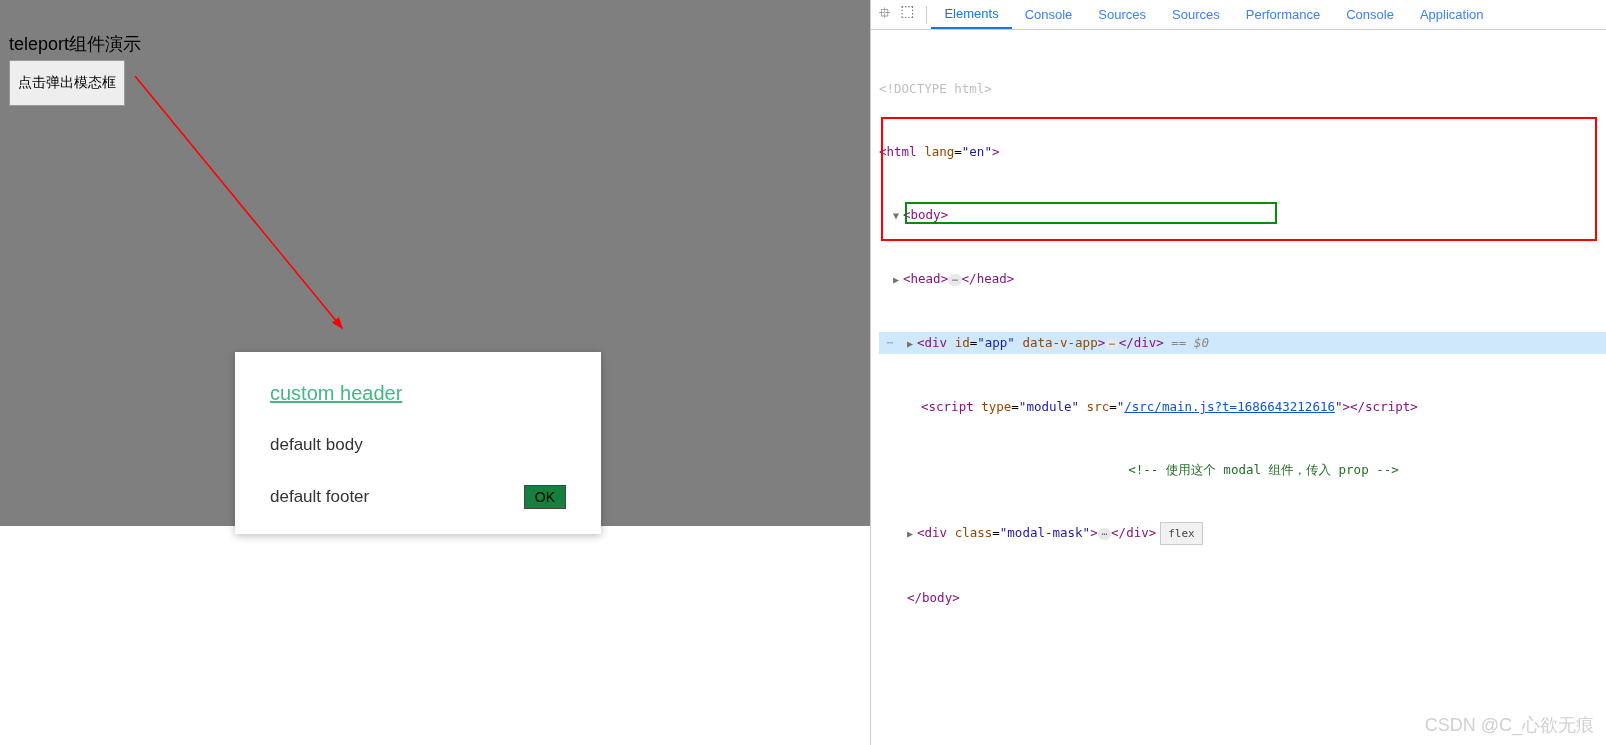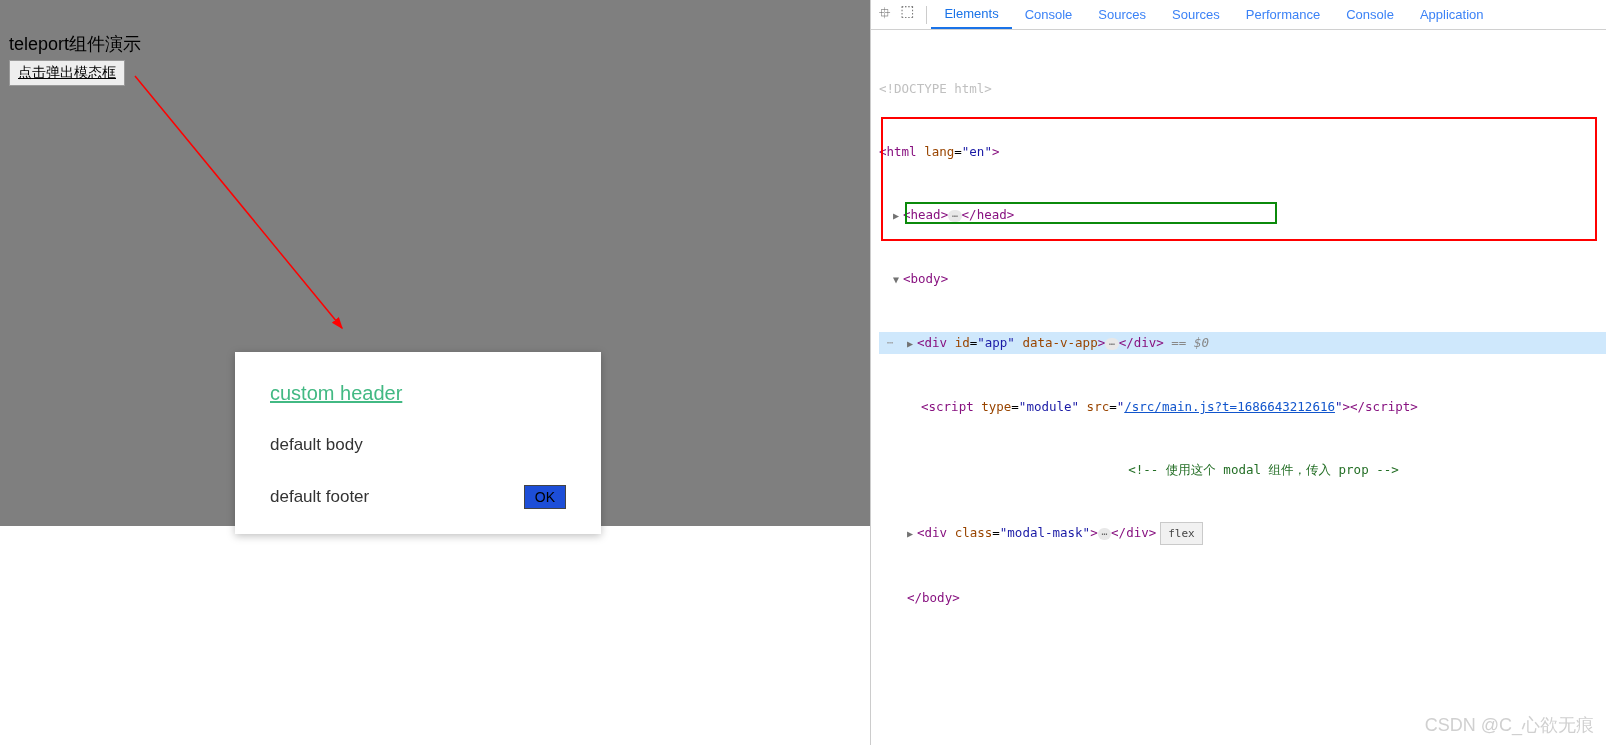--- a/index.html
+++ b/index.html
@@ -1,27 +1,27 @@
 <!DOCTYPE html>
 <html><head>
   <meta charset="utf-8">
   <style>
     * { box-sizing: border-box; margin: 0; padding: 0; }
     body { font-family: Arial, sans-serif; width: 1606px; height: 745px; overflow: hidden; position: relative; background: #fff; }
     
     .main-area { width: 870px; height: 526px; background: #7f7f7f; position: relative; float: left; }
     .page-title { position: absolute; top: 32px; left: 9px; font-size: 18px; color: #000; font-family: "Microsoft YaHei", sans-serif; }
-    .open-btn { position: absolute; top: 60px; left: 9px; background: #eee; border: 1px solid #999; padding: 3px 8px; font-size: 14px; font-family: "Microsoft YaHei", sans-serif; cursor: pointer; text-decoration: underline; }
+    .open-btn { position: absolute; top: 60px; left: 9px; background: #eee; border: 1px solid #999; padding: 13px 8px; font-size: 14px; font-family: "Microsoft YaHei", sans-serif; cursor: pointer; }
     
     .modal { position: absolute; top: 352px; left: 235px; width: 366px; background: #fff; box-shadow: 0 2px 8px rgba(0,0,0,0.25); padding: 30px 35px 25px; }
     .modal-header { color: #42b983; font-size: 20px; margin-bottom: 30px; text-decoration: underline; }
     .modal-body { color: #333; font-size: 17px; margin-bottom: 30px; }
     .modal-footer-row { display: flex; justify-content: space-between; align-items: center; }
     .modal-footer-text { color: #333; font-size: 17px; }
-    .ok-btn { background: #1d4ed8; border: 1px solid #444; padding: 3px 10px; font-size: 14px; cursor: pointer; }
+    .ok-btn { background: #15803d; border: 1px solid #444; padding: 3px 10px; font-size: 14px; cursor: pointer; }
     
     .arrow-svg { position: absolute; top: 73px; left: 132px; pointer-events: none; }
     
     .devtools { width: 736px; height: 745px; float: left; background: #fff; border-left: 1px solid #ccc; position: relative; }
     .devtools-header { height: 30px; border-bottom: 1px solid #d0d0d0; display: flex; align-items: center; font-size: 13px; color: #555; }
     .dev-iconbar { display: flex; gap: 10px; padding: 0 8px; color: #5a5a5a; }
     .dev-iconbar span { font-size: 15px; }
     .dev-tabs { display: flex; height: 100%; }
     .dev-tab { padding: 0 13px; display: flex; align-items: center; height: 100%; cursor: pointer; color: #3b82f6; }
     .dev-tab.active { color: #1a73e8; border-bottom: 2px solid #1a73e8; }
@@ -90,22 +90,22 @@
       <div class="dev-tab">Sources</div>
       <div class="dev-tab">Performance</div>
       <div class="dev-tab">Console</div>
       <div class="dev-tab">Application</div>
     </div>
   </div>
 
   <div class="devtools-body">
     <div class="code-line gray">&lt;!DOCTYPE html&gt;</div>
     <div class="code-line"><span class="tag">&lt;<span>html</span></span> <span class="attr">lang</span>=<span class="val">"en"</span><span class="tag">&gt;</span></div>
+    <div class="code-line indent1"><span class="expand-arrow">▼</span><span class="tag">&lt;<span>body</span>&gt;</span></div>
     <div class="code-line indent1"><span class="expand-arrow">▶</span><span class="tag">&lt;<span>head</span>&gt;</span><span class="ellips">⋯</span><span class="tag">&lt;/<span>head</span>&gt;</span></div>
-    <div class="code-line indent1"><span class="expand-arrow">▼</span><span class="tag">&lt;<span>body</span>&gt;</span></div>
     <div class="code-line indent2 selected-row"><span class="sel-dots">⋯</span><span class="expand-arrow">▶</span><span class="tag">&lt;<span>div</span></span> <span class="attr">id</span>=<span class="val">"app"</span> <span class="attr">data-v-app</span><span class="tag">&gt;</span><span class="ellips">⋯</span><span class="tag">&lt;/<span>div</span>&gt;</span><span class="dim"> == $0</span></div>
     <div class="code-line indent3"><span class="tag">&lt;<span>script</span></span> <span class="attr">type</span>=<span class="val">"module"</span> <span class="attr">src</span>=<span class="val">"<span class="link">/src/main.js?t=1686643212616</span>"</span><span class="tag">&gt;&lt;/<span>script</span>&gt;</span></div>
     <div class="code-line indent3 comment">&lt;!-- 使用这个 modal 组件，传入 prop --&gt;</div>
     <div class="code-line indent2"><span class="expand-arrow">▶</span><span class="tag">&lt;<span>div</span></span> <span class="attr">class</span>=<span class="val">"modal-mask"</span><span class="tag">&gt;</span><span class="ellips">⋯</span><span class="tag">&lt;/<span>div</span>&gt;</span><span class="badge">flex</span></div>
     <div class="code-line indent2"><span class="tag">&lt;/<span>body</span>&gt;</span></div>
     
     <div class="red-box"></div>
     <div class="green-box"></div>
   </div>
 

